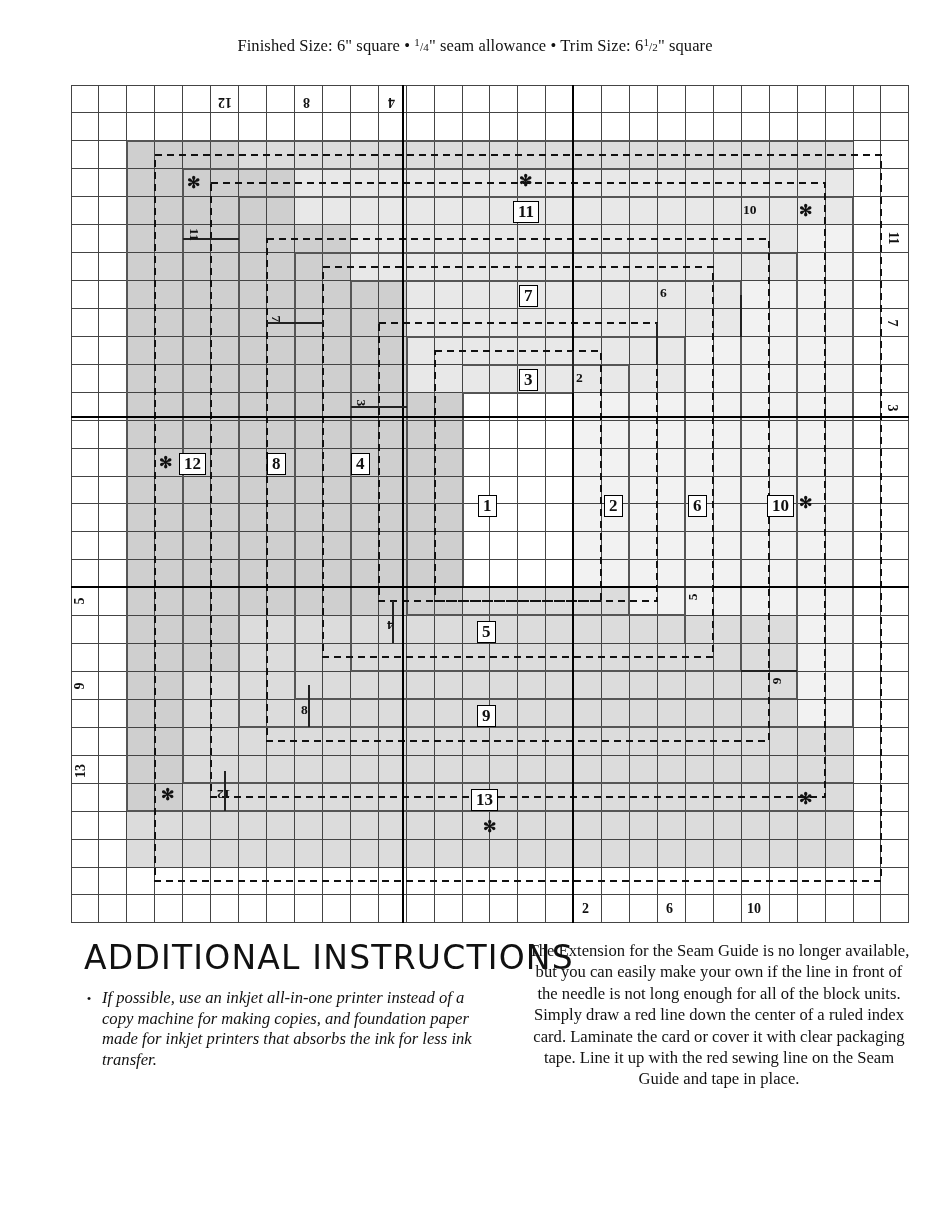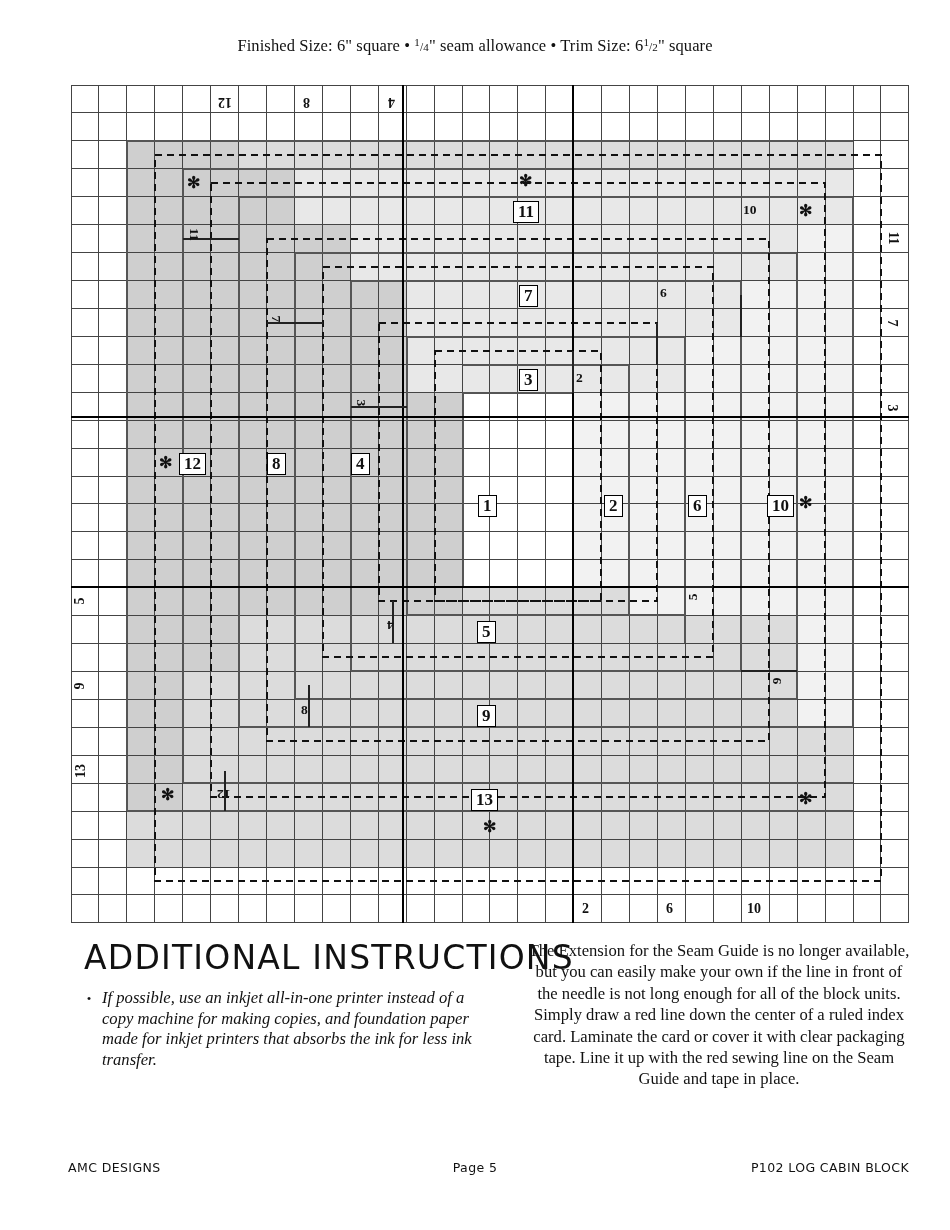--- a/index.html
+++ b/index.html
@@ -276,19 +276,14 @@
 
   <div class="instr-title">ADDITIONAL INSTRUCTIONS</div>
 
   <div class="bullet-wrap">
     <div class="bullet-dot">•</div>
     <div class="bullet-text">If possible, use an inkjet all-in-one printer instead of a copy machine for making copies, and foundation paper made for inkjet printers that absorbs the ink for less ink transfer.</div>
   </div>
 
   <div class="right-col">The Extension for the Seam Guide is no longer available, but you can easily make your own if the line in front of the needle is not long enough for all of the block units. Simply draw a red line down the center of a ruled index card. Laminate the card or cover it with clear packaging tape. Line it up with the red sewing line on the Seam Guide and tape in place.</div>
 
-  <div class="footer">
-    <span class="f-left">AMC DESIGNS</span>
-    <span class="f-mid">Page 5</span>
-    <span class="f-right">P102 LOG CABIN BLOCK</span>
-  </div>
 
 </div>
 
 </body></html>

